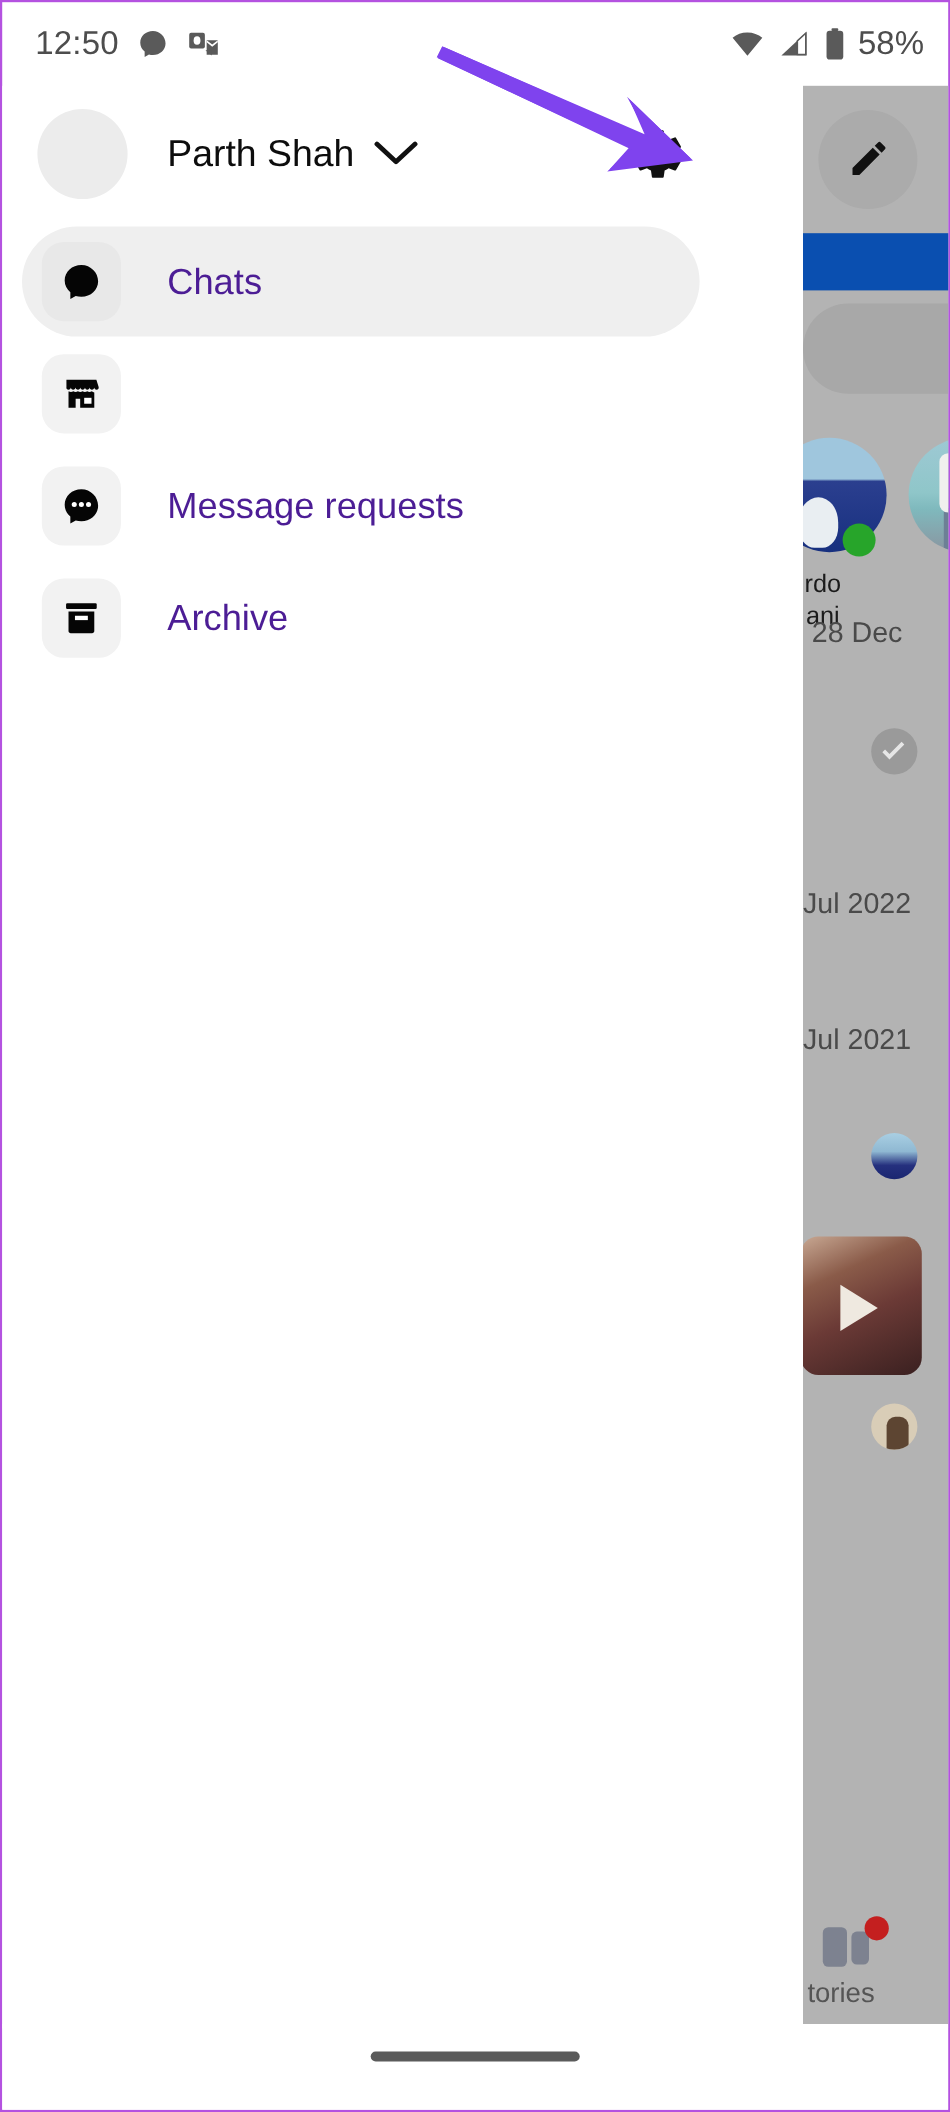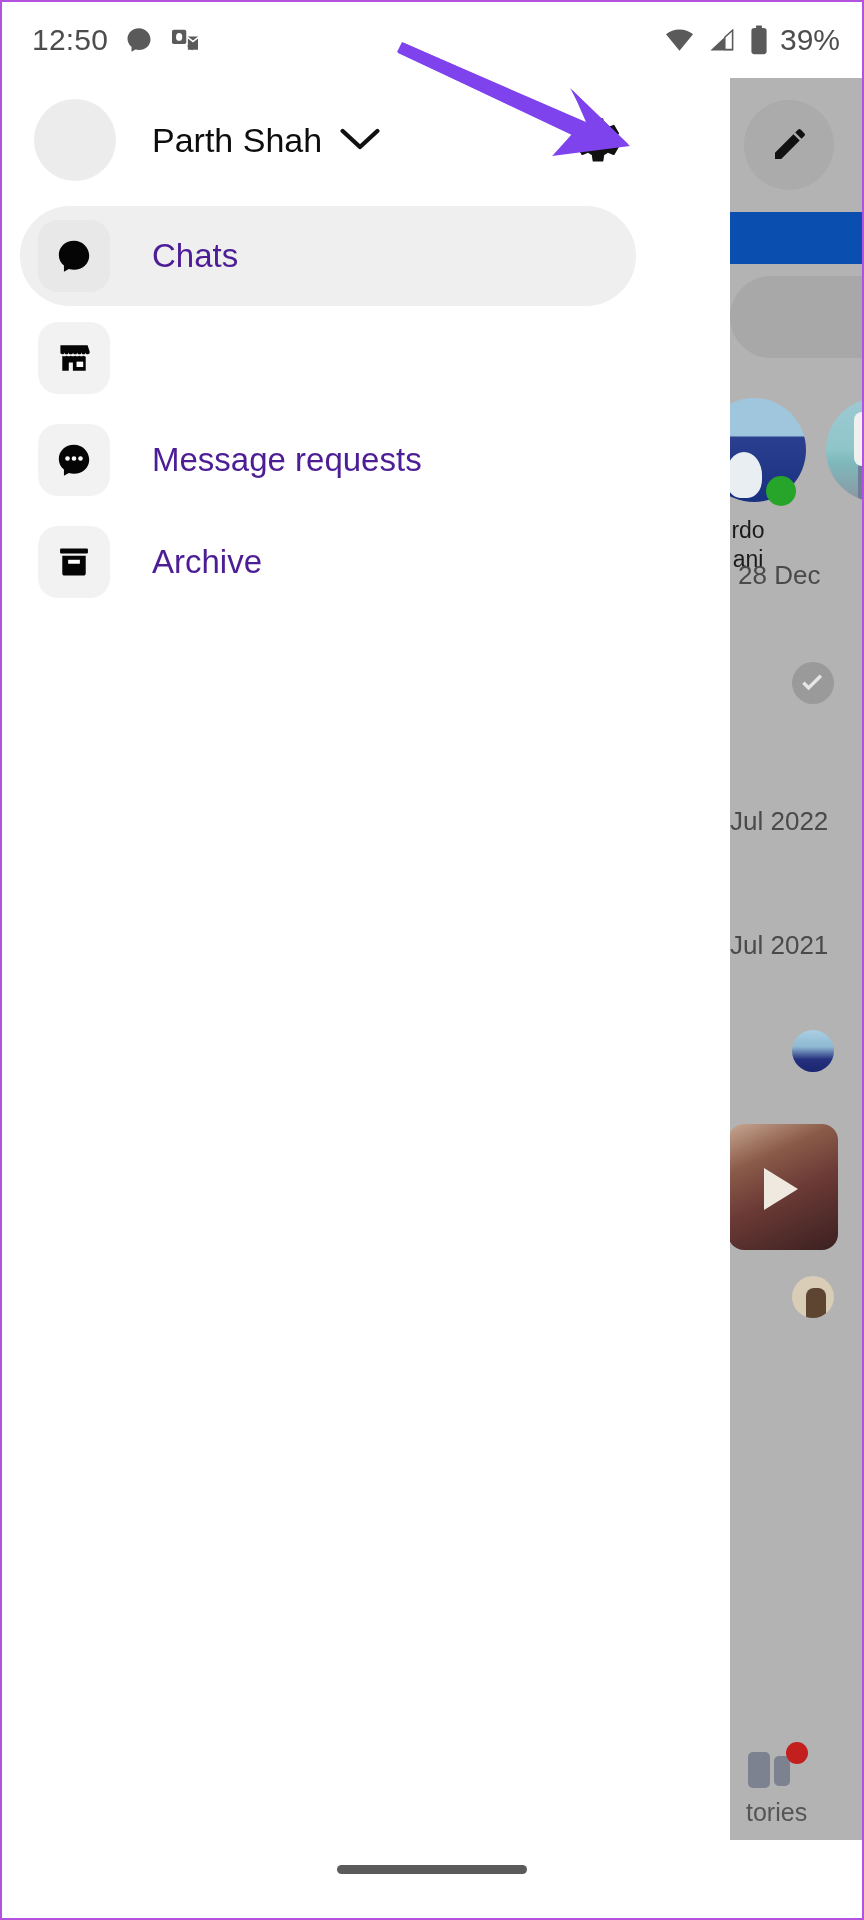--- a/index.html
+++ b/index.html
@@ -152,21 +152,21 @@
   .bg-nav-icon .pg-b {
     position: absolute; left: 26px; top: 6px;
     width: 16px; height: 30px; background: #7d8290; border-radius: 5px;
   }
   .bg-nav-badge {
     position: absolute; top: 12px; left: 56px;
     width: 22px; height: 22px; border-radius: 50%;
     background: #c41f1f;
   }
   .bg-nav-label {
-    position: absolute; top: 68px; left: 16px;
+    position: absolute; top: 68px; left: 4px;
     font-size: 25px; color: #555; white-space: nowrap;
     font-family: "Liberation Sans", sans-serif;
     text-align: right;
   }
 
   
   #status-bar {
     position: absolute; top: 0; left: 0;
     width: 860px; height: 76px;
     display: flex; align-items: center;
@@ -411,21 +411,21 @@
         <path fill="#ffffff" d="M13.9 19.6v-9.9l6.1-5.5v15.4z"></path>
         <path fill="#5a5a5a" d="M13.9 19.6v-9.9l6.1-5.5v15.4z" opacity="0"></path>
         <path d="M13.9 19.6v-9.9l6.1-5.5v15.4z" fill="none" stroke="#5a5a5a" stroke-width="1.1"></path>
       </svg>
 
       <svg class="sb-icon" width="20" height="32" viewBox="0 0 14 24">
         <rect x="4.7" y="1.2" width="4.6" height="2.0" rx="0.7" fill="#5a5a5a"></rect>
         <rect x="1.3" y="3.0" width="11.4" height="19.6" rx="2.1" fill="#5a5a5a"></rect>
       </svg>
 
-      <span class="battery-pct">39%</span>
+      <span class="battery-pct">58%</span>
     </div>
   </div>
 
   <svg id="annotation-arrow" viewBox="0 0 300 160">
     <path d="M32 21 L214 100 L200 68 L256 122 L182 132 L200 112 L26 31 Z" fill="#7f43ee"></path>
     <path d="M30 20 L218 103 L198 66 L258 124 L180 134 L202 114 L25 30 Z" fill="#7f43ee"></path>
   </svg>
 
   <div id="gesture-bar">
     <div class="pill"></div>

